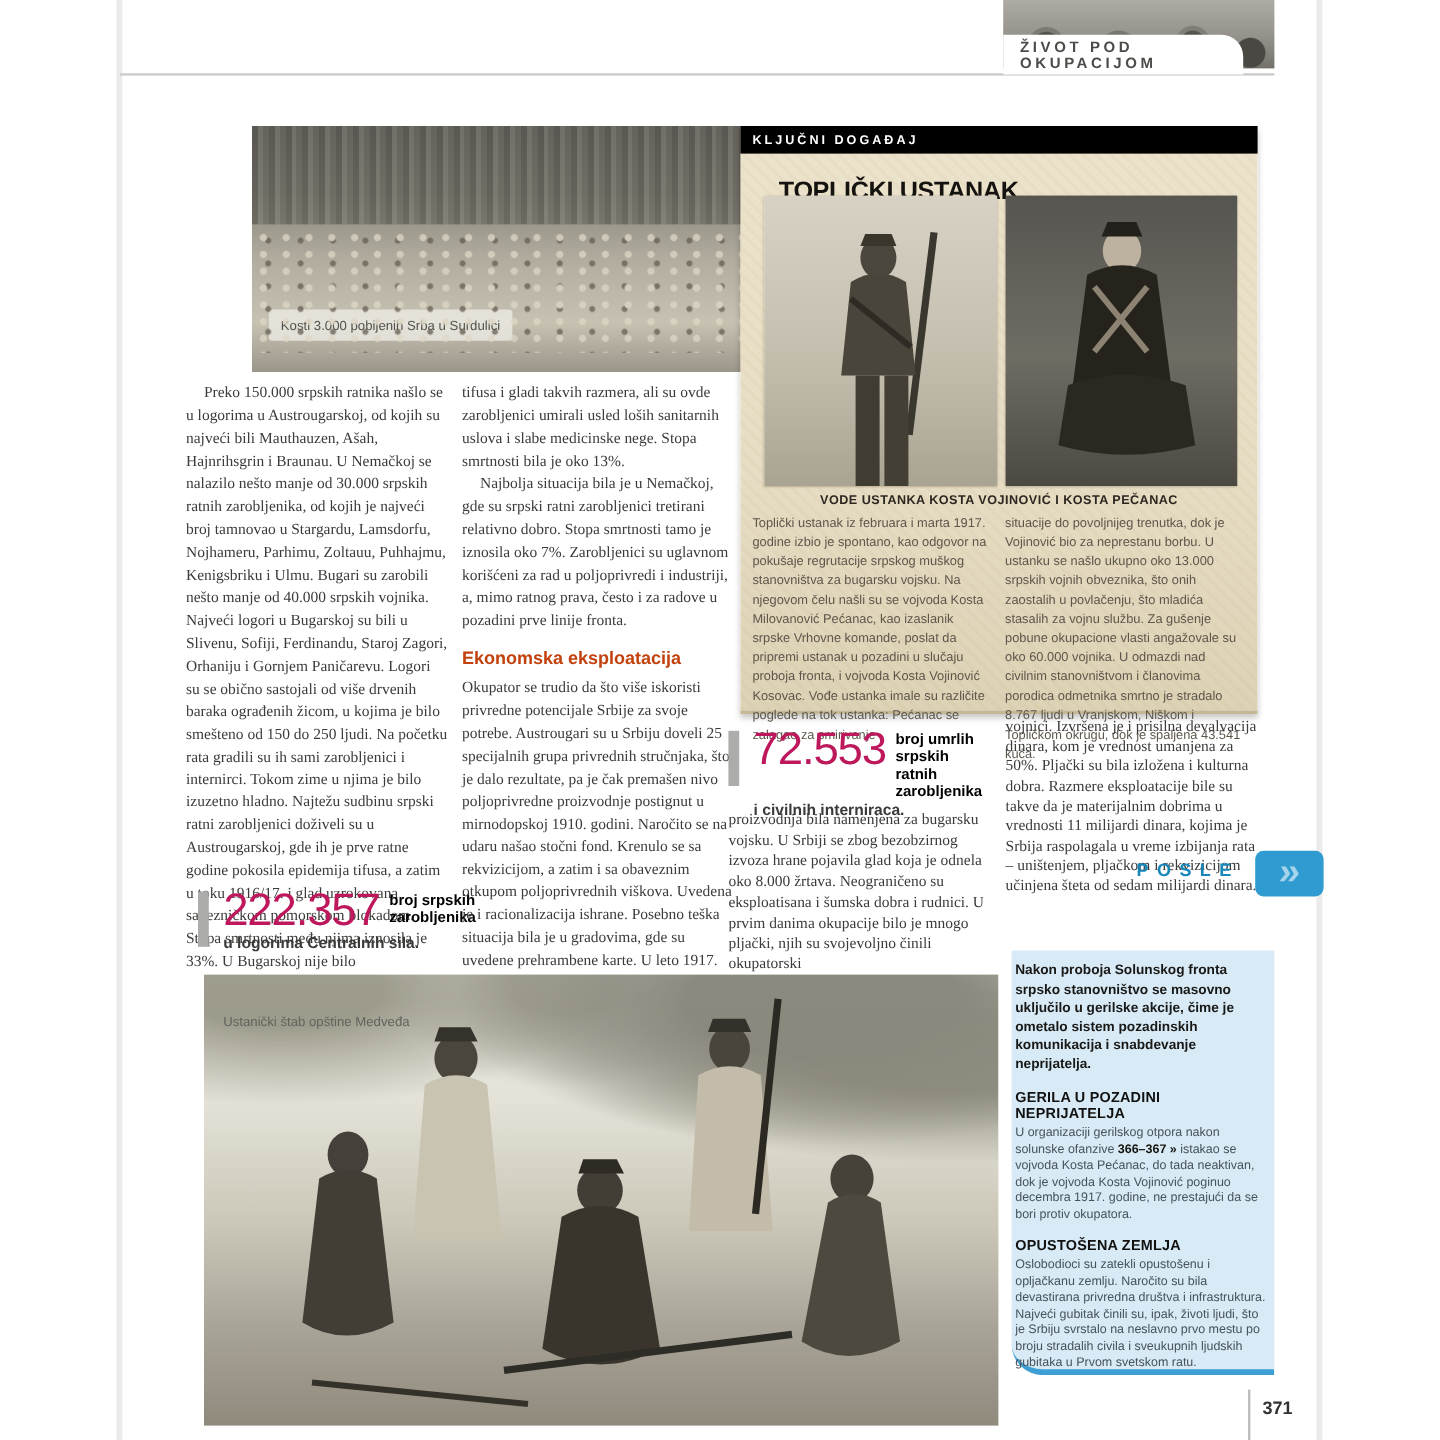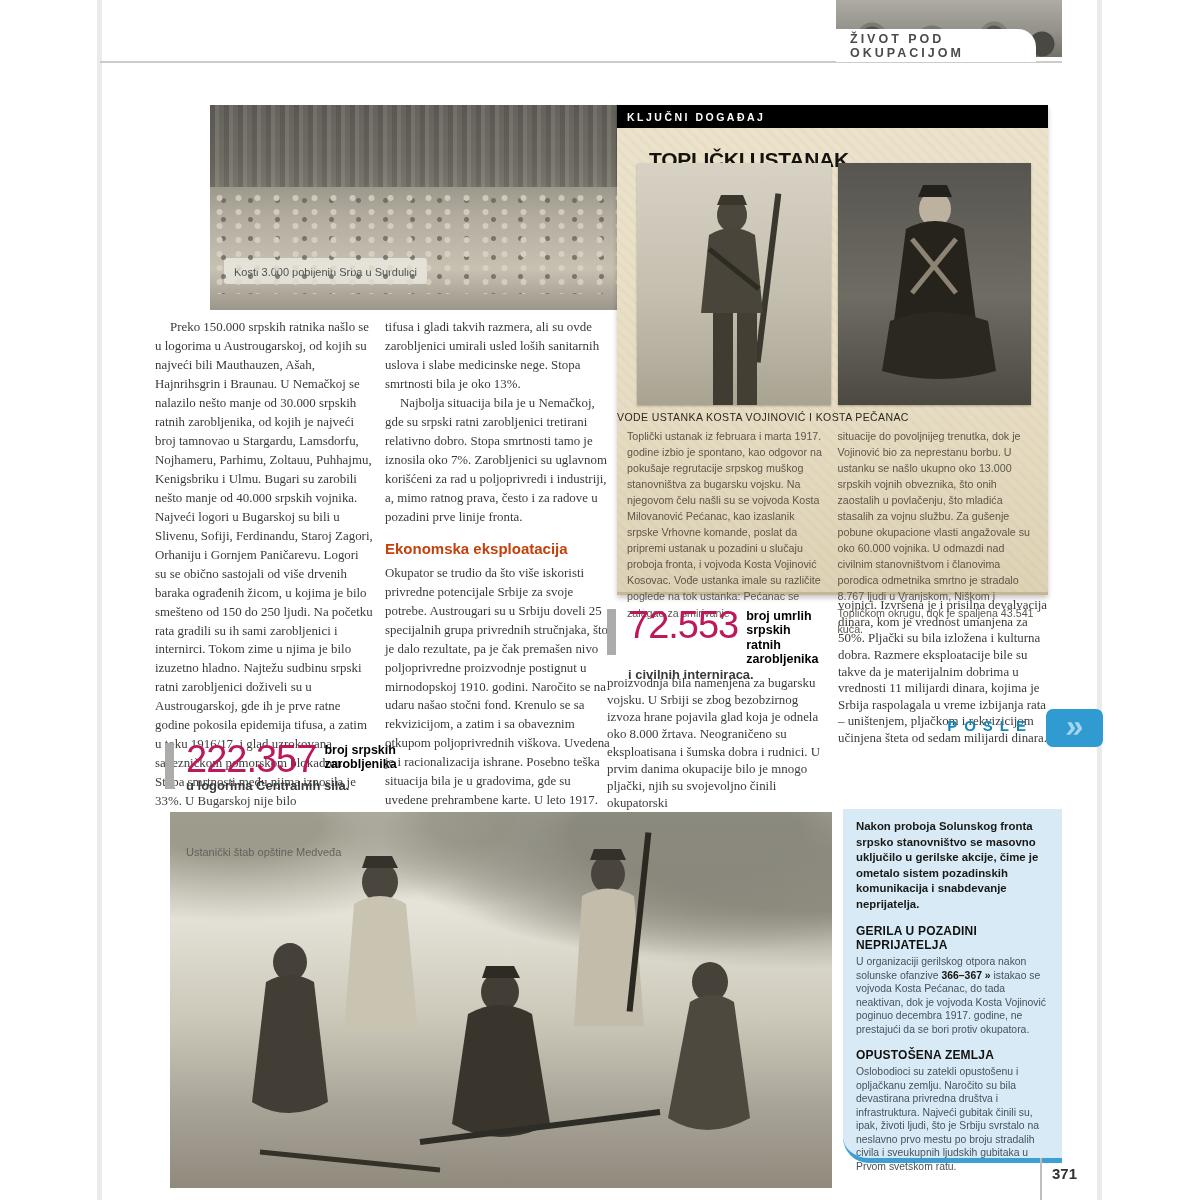--- a/index.html
+++ b/index.html
@@ -83,38 +83,38 @@
     display:flex;align-items:center;padding-left:10px;box-sizing:border-box;}
   .ke-bar span{font-family:"Liberation Sans",sans-serif;font-size:10.5px;font-weight:bold;
     letter-spacing:2.5px;color:#ffffff;}
   .ke-title{position:absolute;left:16px;top:27px;margin:16px;font-family:"Liberation Sans",sans-serif;
     font-size:21px;font-weight:800;letter-spacing:-.3px;color:#15130f;}
   .ke-photos{position:absolute;left:20px;top:58px;width:394px;height:242px;display:flex;gap:7px;}
   .ke-photo{width:194px;height:242px;position:relative;box-shadow:0 1px 2px rgba(60,45,20,.35);}
   .ke-photo-left{background:linear-gradient(180deg,#d7d2c4 0%,#c3beae 55%,#a9a492 100%);}
   .ke-photo-right{background:linear-gradient(180deg,#575550 0%,#6e6c63 55%,#4b4942 100%);}
   .ke-photo svg{position:absolute;left:0;bottom:0;}
-  .ke-caption{position:absolute;left:0;top:306px;width:100%;
-    font-family:"Liberation Sans",sans-serif;font-size:10.5px;font-weight:normal;
+  .ke-caption{position:absolute;left:0;top:306px;width:100%;text-align:center;
+    font-family:"Liberation Sans",sans-serif;font-size:10.5px;font-weight:bold;
     letter-spacing:.4px;color:#2c2720;}
   .ke-cols{position:absolute;left:10px;top:323px;width:411px;display:flex;gap:10px;
     font-family:"Liberation Sans",sans-serif;font-size:10.7px;line-height:1.5;color:#5d564b;}
   .ke-cols p{margin:0;width:50%;}
 
   
   .after-header{position:absolute;left:843px;top:709px;width:260px;height:40px;}
   .after-label{position:absolute;right:70px;top:8px;font-family:"Liberation Sans",sans-serif;
     font-size:15px;font-weight:bold;letter-spacing:7px;color:#1787ba;}
   .after-chev-box{position:absolute;right:0;top:0;width:57px;height:38px;background:#2f9bd1;
     border-radius:7px;display:flex;align-items:center;justify-content:center;}
   .chev-glyph{font-family:"Liberation Sans",sans-serif;font-size:32px;font-weight:bold;
     color:#a5d3ec;line-height:1;transform:skewX(-6deg);margin-top:-4px;}
   .after-panel{position:absolute;left:843px;top:792px;width:219px;height:354px;
     background:#d8eaf6;border-bottom:5px solid #3e9fd4;border-bottom-left-radius:26px;
-    padding:10px 13px;box-sizing:border-box;font-family:"Liberation Sans",sans-serif;margin-top:17px;}
+    padding:10px 3px;box-sizing:border-box;font-family:"Liberation Sans",sans-serif;}
   .after-intro{margin:0 0 10px 0;font-size:11.4px;line-height:1.36;font-weight:bold;color:#181816;}
   .after-panel h4{margin:12px 0 3px 0;font-size:12px;letter-spacing:.2px;color:#111110;}
   .after-text{margin:0;font-size:10.4px;line-height:1.3;color:#46525c;}
   .xref{color:#14140f;white-space:nowrap;}
 
   
   .pageno-rule{position:absolute;left:1040px;top:1158px;width:2px;height:42px;background:#bdbdbb;}
   .pageno{position:absolute;left:1052px;top:1165px;font-family:"Liberation Sans",sans-serif;
     font-size:15px;font-weight:bold;color:#323230;}
 </style>

